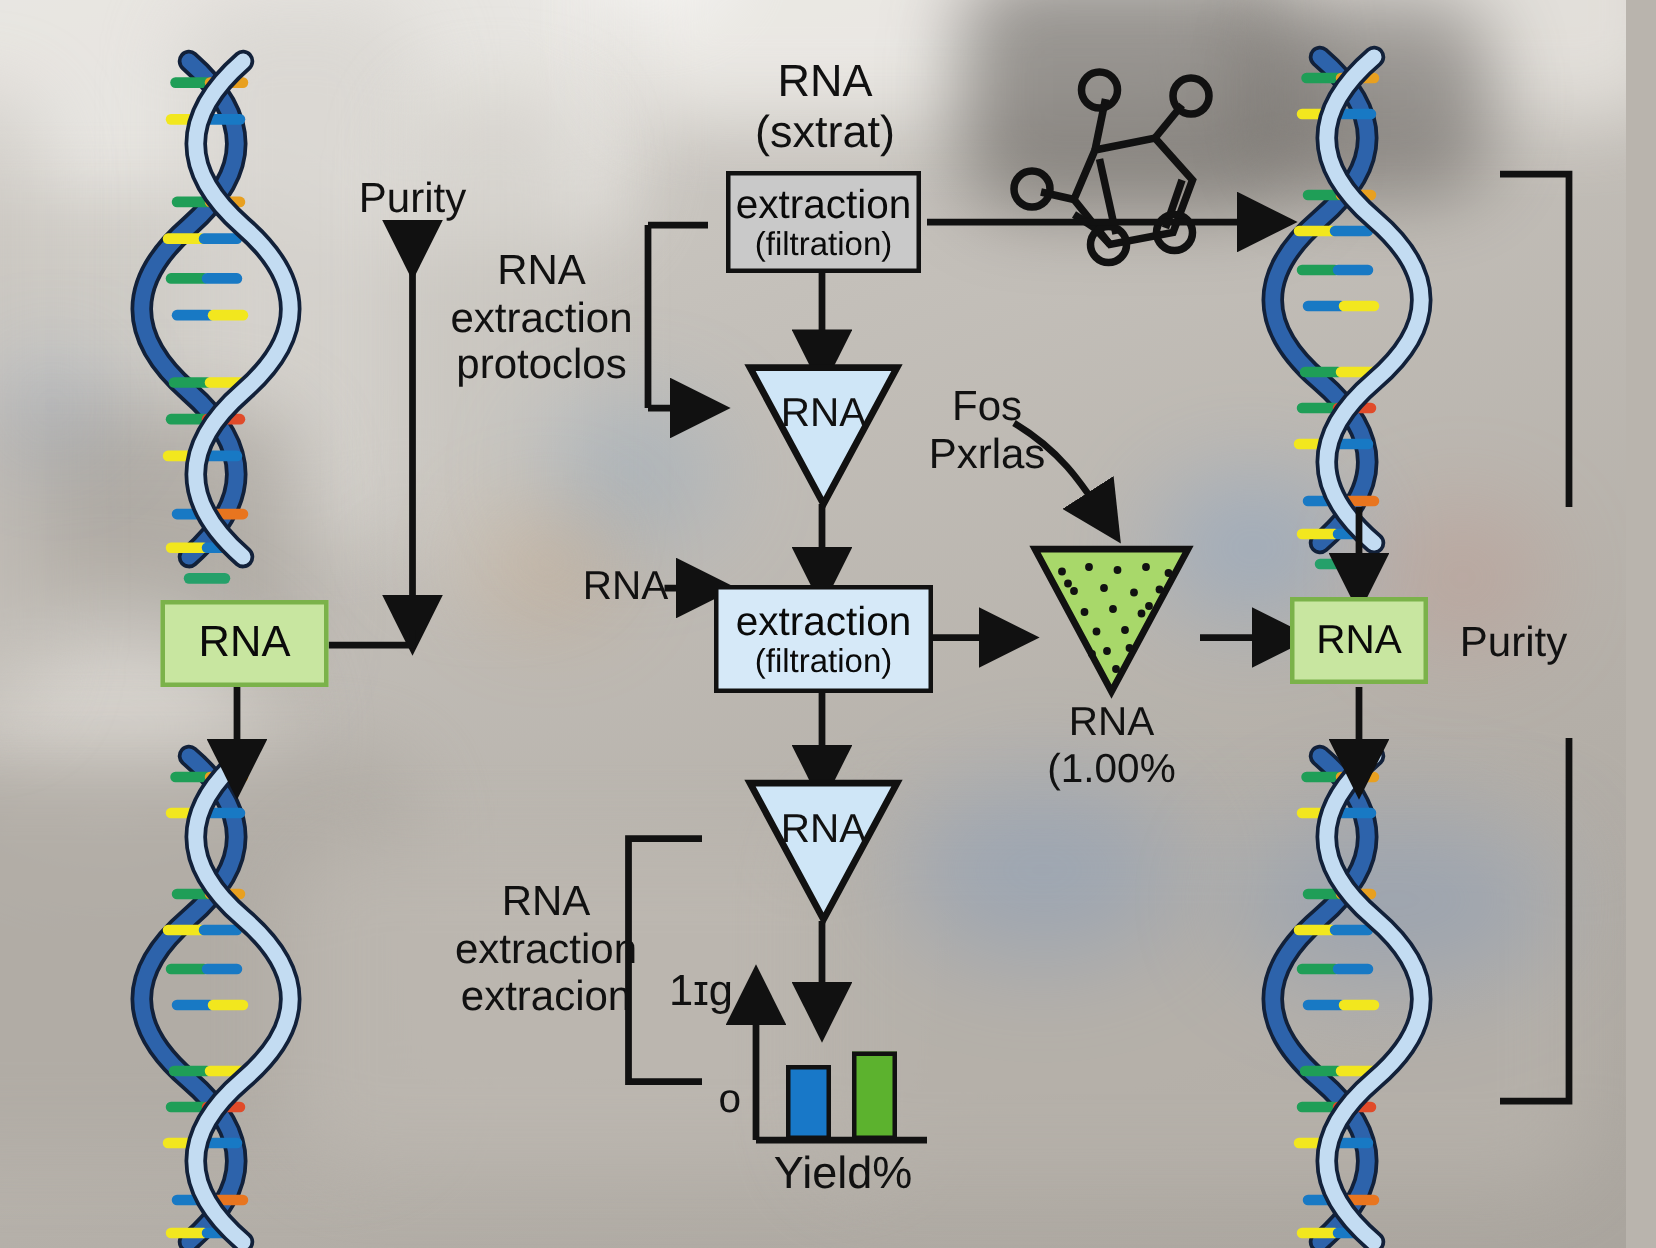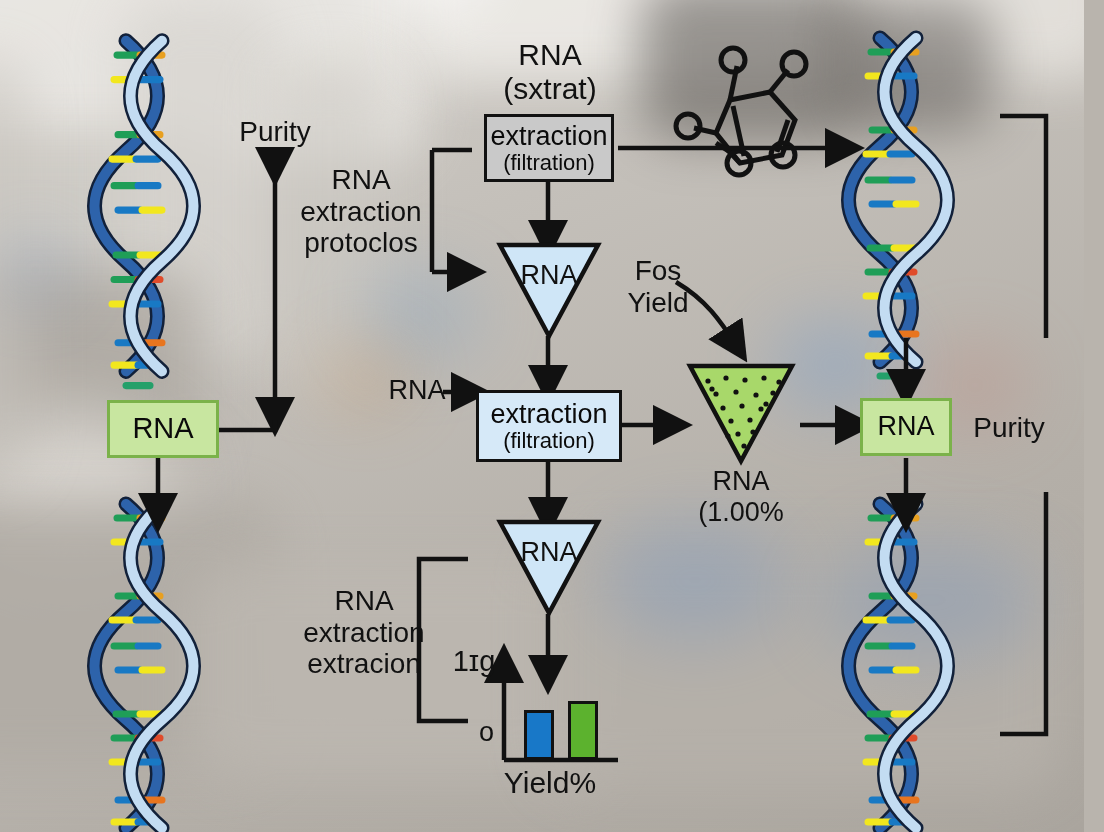--- a/index.html
+++ b/index.html
@@ -249,22 +249,22 @@
 
   <div class="lbl" style="left:224px;top:116px;width:102px;font-size:28px;">Purity</div>
   <div class="lbl" style="left:958px;top:412px;width:102px;font-size:28px;">Purity</div>
   <div class="lbl" style="left:288px;top:164px;width:146px;font-size:28px;">RNA
 extraction
 protoclos</div>
   <div class="lbl" style="left:290px;top:585px;width:148px;font-size:28px;">RNA
 extraction
 extracion</div>
   <div class="lbl" style="left:598px;top:255px;width:120px;font-size:28px;">Fos
-Yield</div>
+Pxrlas</div>
   <div class="lbl" style="left:386px;top:375px;width:62px;font-size:27px;">RNA</div>
 
   <div class="bar" style="left:524px;top:710px;width:30px;height:50px;background:#1878c8;"></div>
   <div class="bar" style="left:568px;top:701px;width:30px;height:59px;background:#5cb22e;"></div>
-  <div class="lbl" style="left:446px;top:645px;width:56px;font-size:29px;text-align:center;">1ɪg</div>
+  <div class="lbl" style="left:446px;top:645px;width:56px;font-size:29px;text-align:left;">1ɪg</div>
   <div class="lbl" style="left:446px;top:717px;width:48px;font-size:27px;text-align:right;">o</div>
-  <div class="lbl" style="left:476px;top:766px;width:148px;font-size:30px;text-align:center;">Yield%</div>
+  <div class="lbl" style="left:488px;top:766px;width:148px;font-size:30px;text-align:center;">Yield%</div>
 
 </div>
 
 </body></html>

